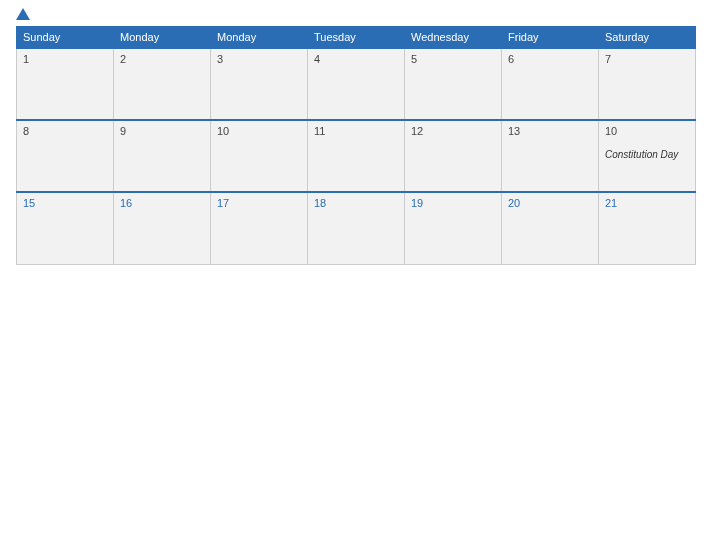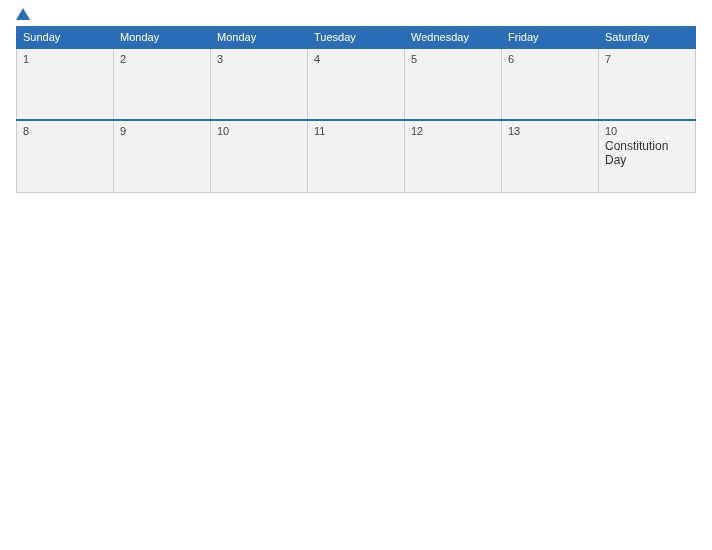--- a/index.html
+++ b/index.html
@@ -109,23 +109,24 @@
       border-bottom: 1px solid #ccc;
     }
     .day-number {
       font-size: 11px;
       color: #444;
     }
     .day-number.blue {
       color: #2a6db5;
     }
     .event-label {
-      font-size: 12px;
+      font-size: 10px;
       color: #333;
-      margin-top: 2px;
+      margin-top: 12px;
+      font-style: italic;
     }
   </style>
 </head>
 <body>
 
 <div class="page">
   <div class="header">
     <div class="logo">
       <span class="logo-general"></span>
       <span class="logo-blue">
@@ -162,15 +163,24 @@
         </tr>
         <tr>
           <td><span class="day-number">8</span></td>
           <td><span class="day-number">9</span></td>
           <td><span class="day-number">10</span></td>
           <td><span class="day-number">11</span></td>
           <td><span class="day-number">12</span></td>
           <td><span class="day-number">13</span></td>
           <td><span class="day-number">10</span><div class="event-label">Constitution Day</div></td>
         </tr>
+        <tr>
+          <td><span class="day-number blue">15</span></td>
+          <td><span class="day-number blue">16</span></td>
+          <td><span class="day-number blue">17</span></td>
+          <td><span class="day-number blue">18</span></td>
+          <td><span class="day-number blue">19</span></td>
+          <td><span class="day-number blue">20</span></td>
+          <td><span class="day-number blue">21</span></td>
+        </tr>
       </tbody>
   </table>
 </div>
 
 </body></html>

